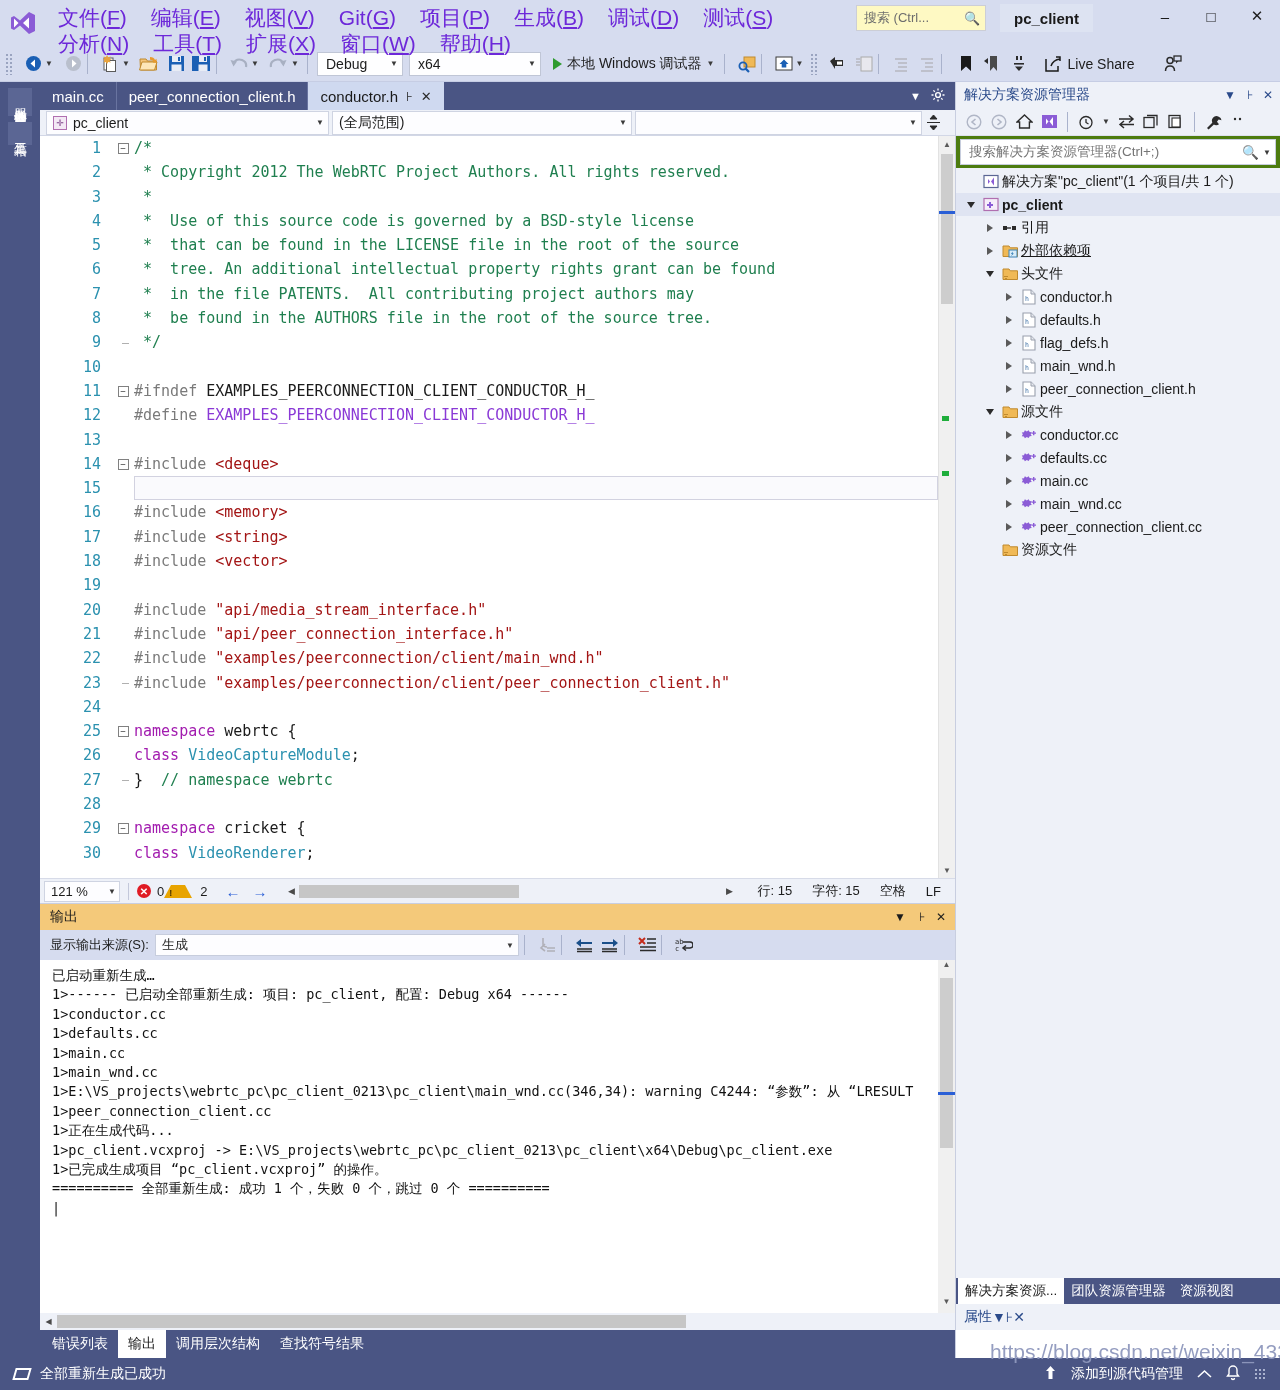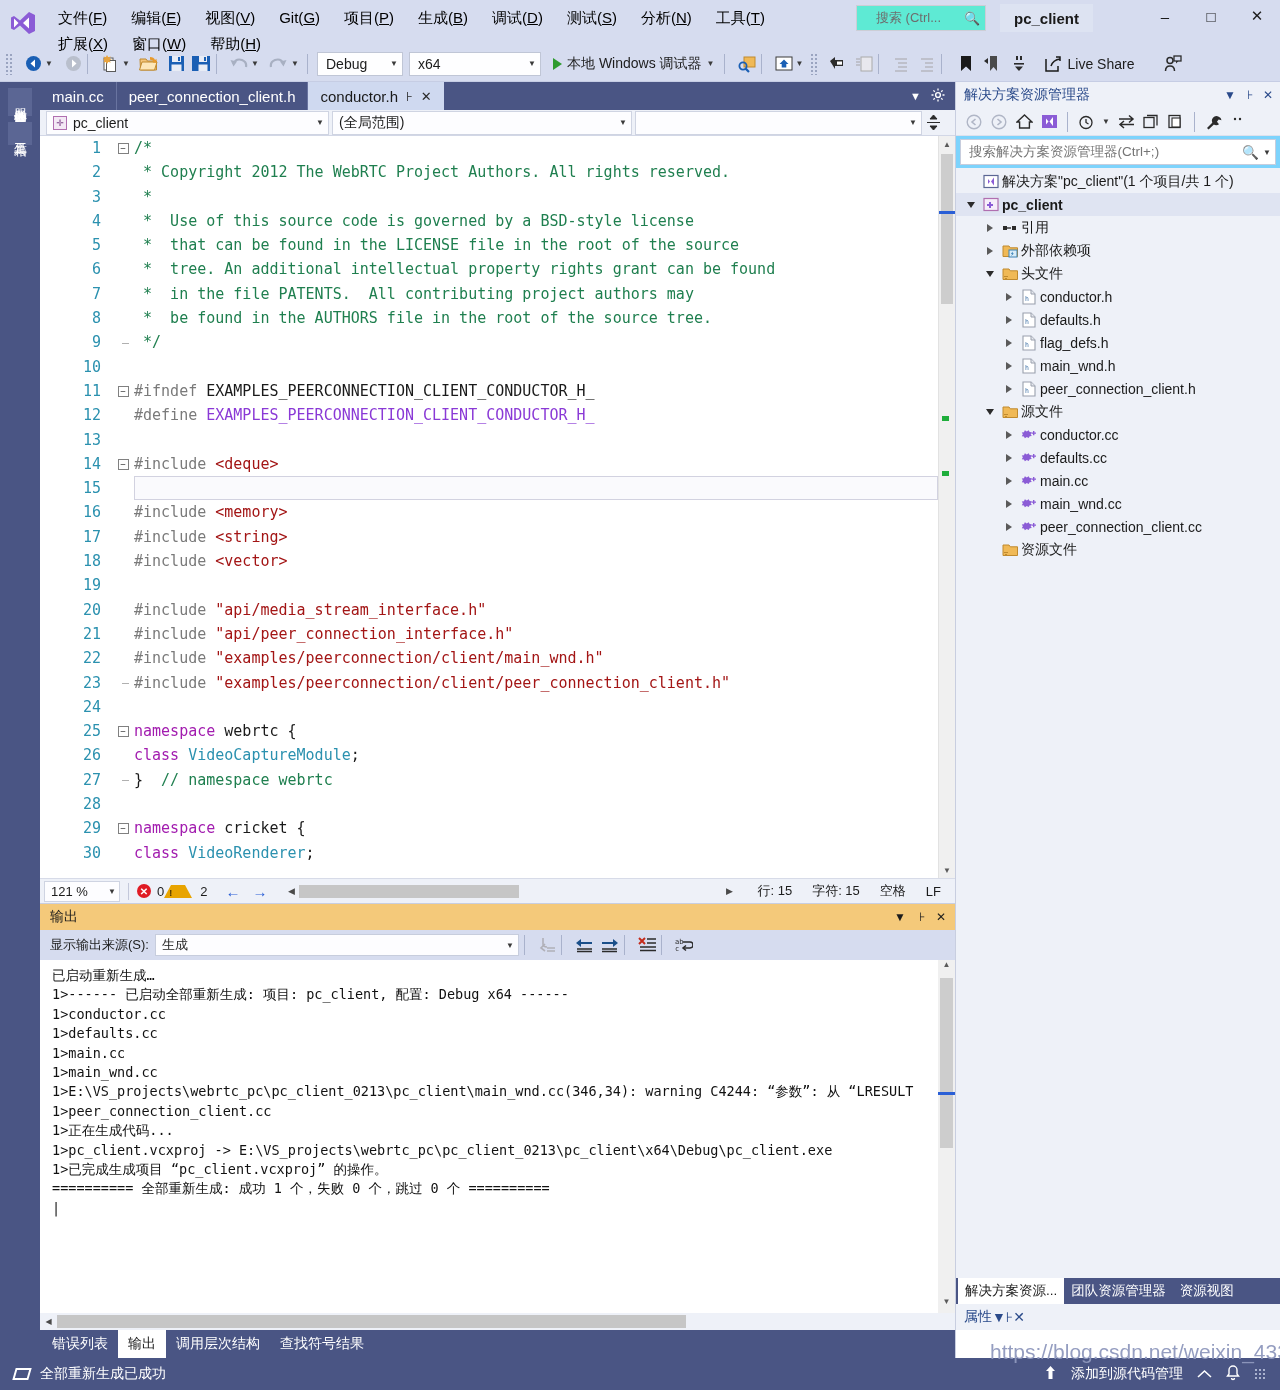--- a/index.html
+++ b/index.html
@@ -32,36 +32,36 @@
   }
   .vs-logo svg { display:block; }
   .menu-wrap {
     display: flex; flex-wrap: wrap;
     align-content: flex-start;
     width: 800px;
     padding-top: 4px;
   }
   .menu-item {
     padding: 4px 12px 3px 12px;
-    font-size: 15px;
-    color: #000000;
+    font-size: 21px;
+    color: #6d28d9;
     line-height: 19px;
     white-space: nowrap;
     cursor: default;
   }
   .menu-item u { text-decoration: underline; }
 
   .search-box {
     position: absolute;
     left: 856px; top: 5px;
     width: 130px; height: 26px;
-    background: #5eead4;
+    background: #fef9c3;
     border: 1px solid #ccced6;
     display: flex; align-items: center;
-    padding: 0 4px 0 19px;
+    padding: 0 4px 0 7px;
     font-size: 13px;
     color: #6d6d6d;
   }
   .search-box .txt { flex: 1; overflow: hidden; white-space: nowrap; }
   .search-ic { color: #1f4f82; font-size: 13px; }
 
   .proj-chip {
     position: absolute;
     left: 1000px; top: 4px;
     height: 28px;
@@ -378,21 +378,21 @@
   }
   .out-tab {
     display: flex; align-items: center; padding: 0 10px;
     font-size: 14px; color: #ffffff; white-space: nowrap;
   }
   .out-tab.active { background: #ffffff; color: #1a1a1a; }
 
   
   .right-col {
     width: 325px; flex: none; display: flex; flex-direction: column;
-    background: #7dd3fc; border-left: 1px solid #c8cee0;
+    background: #4d7c0f; border-left: 1px solid #c8cee0;
   }
   .panel-title {
     height: 26px; display: flex; align-items: center;
     padding-left: 8px; font-size: 14px; color: #2a4a8a; flex: none;
     background: #eef1f8;
   }
   .panel-title .spacer { flex: 1; }
   .panel-title .pbtn { width: 20px; text-align: center; font-size: 12px; color: #2a4a8a; }
   .se-toolbar {
     height: 28px; background: #eef1f8; flex: none;
@@ -982,21 +982,21 @@
             </span>
             <span class="ticon">
               <svg width="16" height="12" viewBox="0 0 16 12">
                 <rect x="1" y="4" width="4" height="4" fill="#2b2b2b"></rect>
                 <path d="M5 6 h4" stroke="#2b2b2b" stroke-width="1.4"></path>
                 <rect x="10" y="4" width="4" height="4" fill="#2b2b2b"></rect>
               </svg>
             </span>
             <span class="tlabel">引用</span>
           </div>
-          <div class="trow" style="padding-left: 25px;">
+          <div class="trow" style="padding-left: 25px; text-decoration: underline;">
             <span class="tw">
               <span class="tri-r"></span>
             </span>
             <span class="ticon">
               <svg width="17" height="14" viewBox="0 0 17 14">
                 <path d="M1 2 h6 l1.3 1.8 h7.2 v8.7 H1 Z" fill="#f0b956" stroke="#c08a2e"></path>
                 <rect x="7" y="6" width="8" height="7" fill="#d9ecf8" stroke="#3a82b5"></rect>
                 <path d="M10.5 7.5 L9 10 h1.2 L9 12 L12 9.5 h-1.3 Z" fill="#2f7bb5"></path>
               </svg>
             </span>

